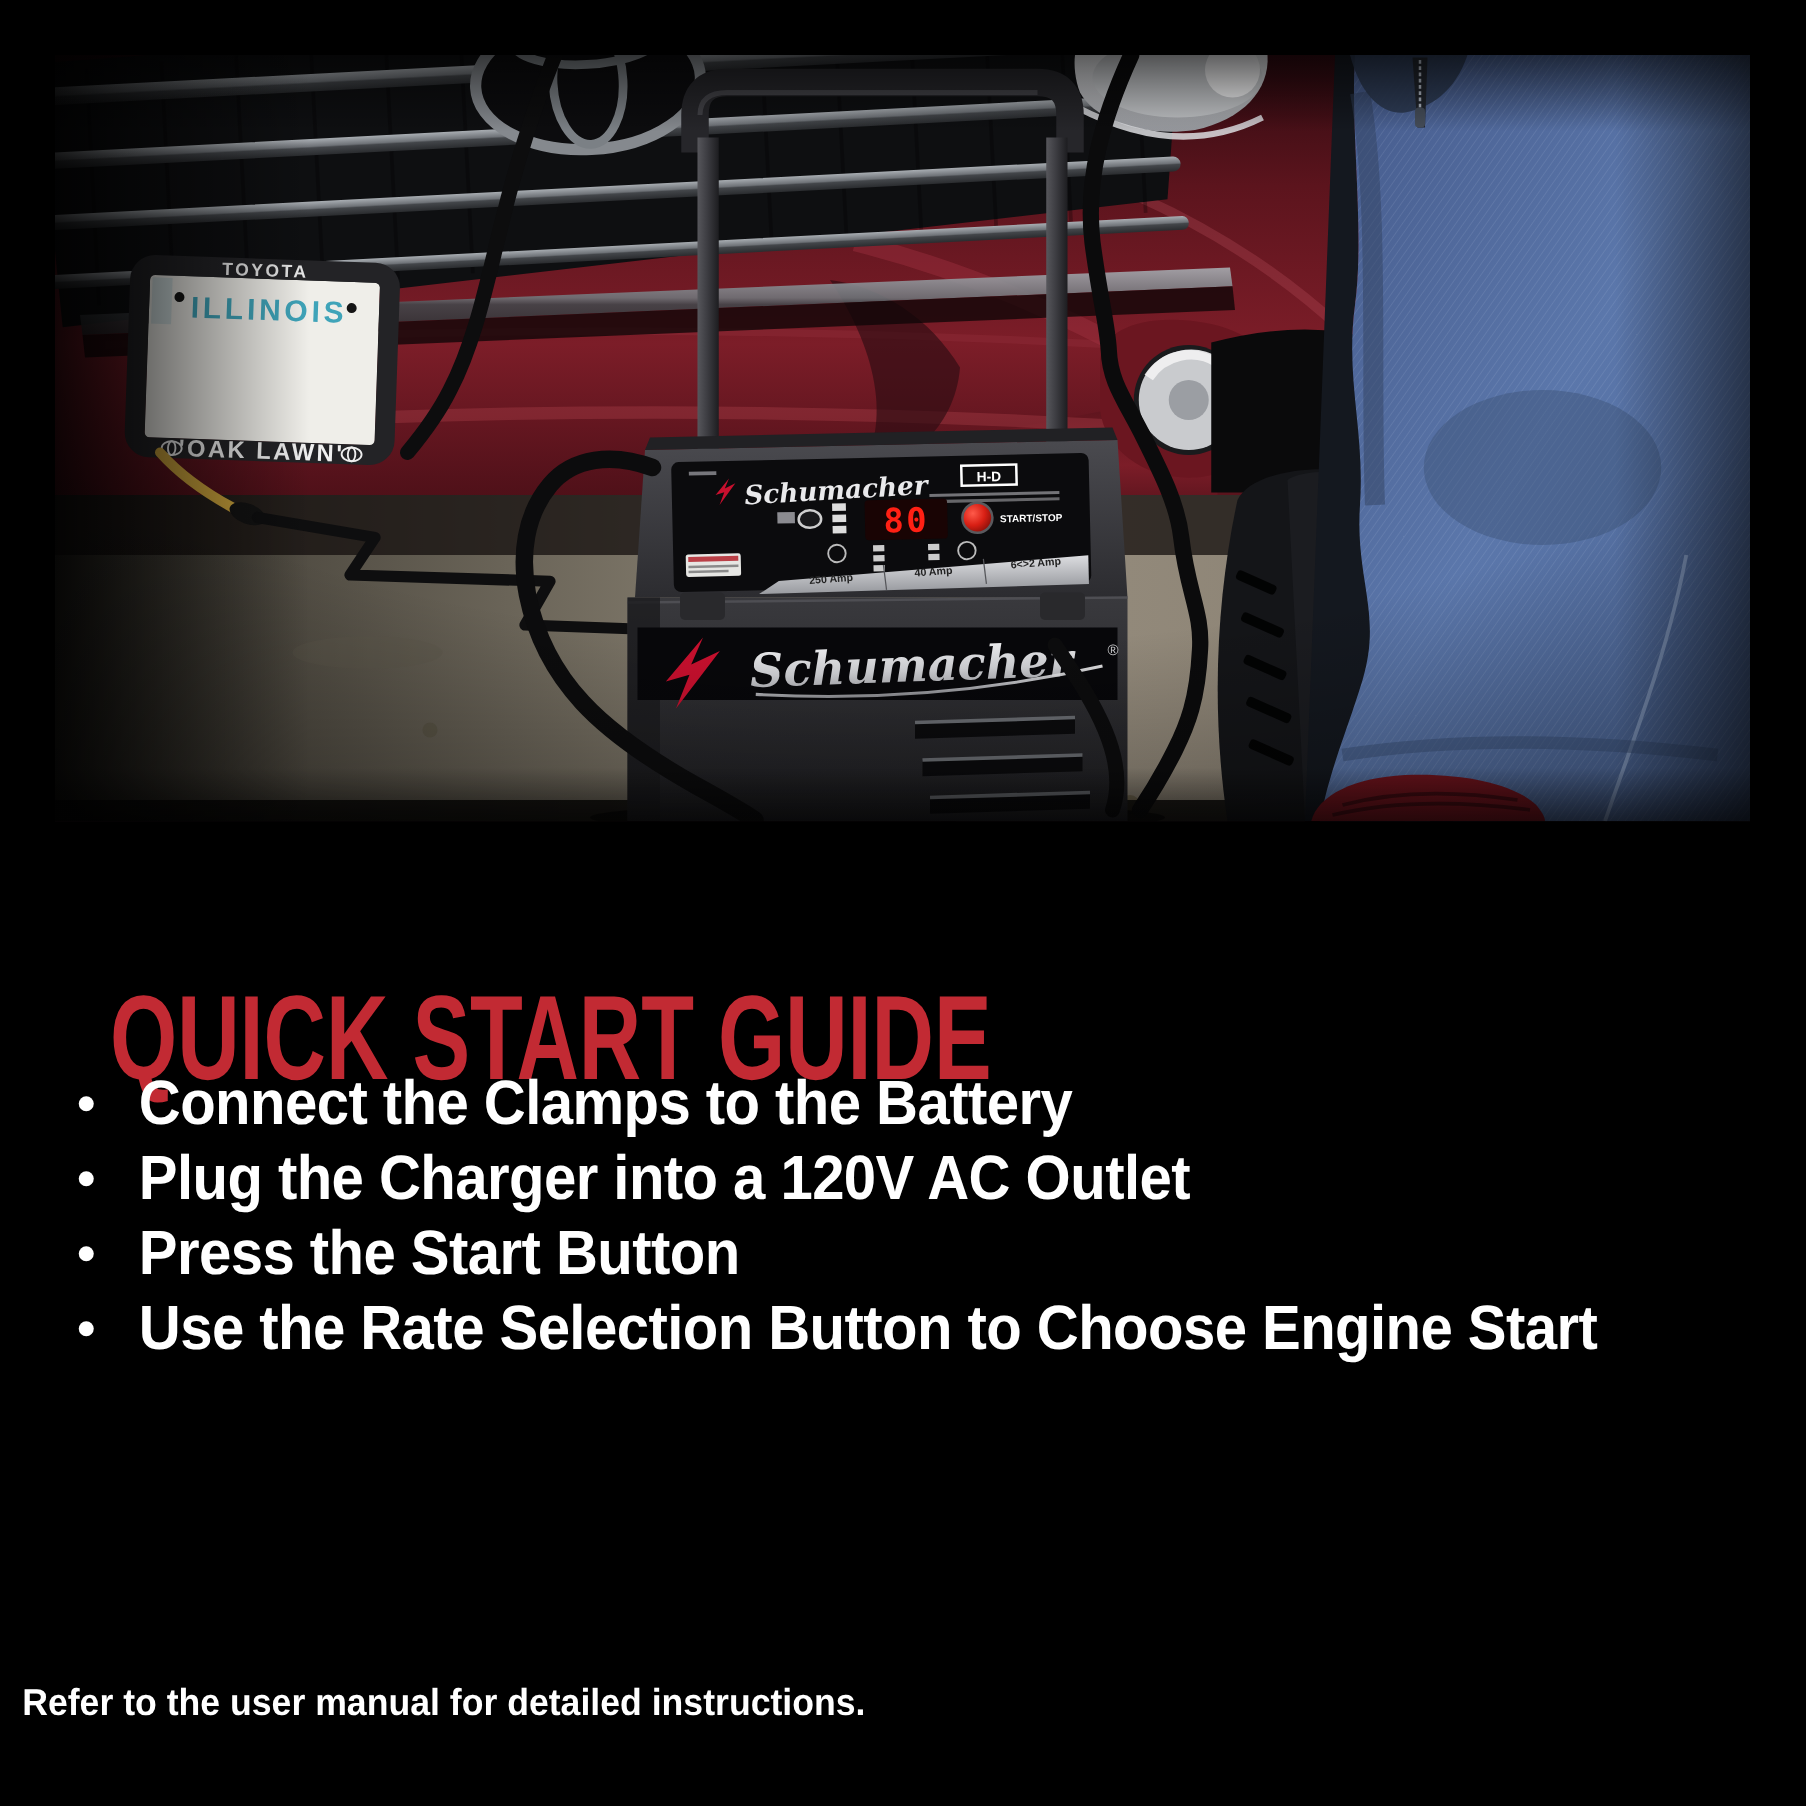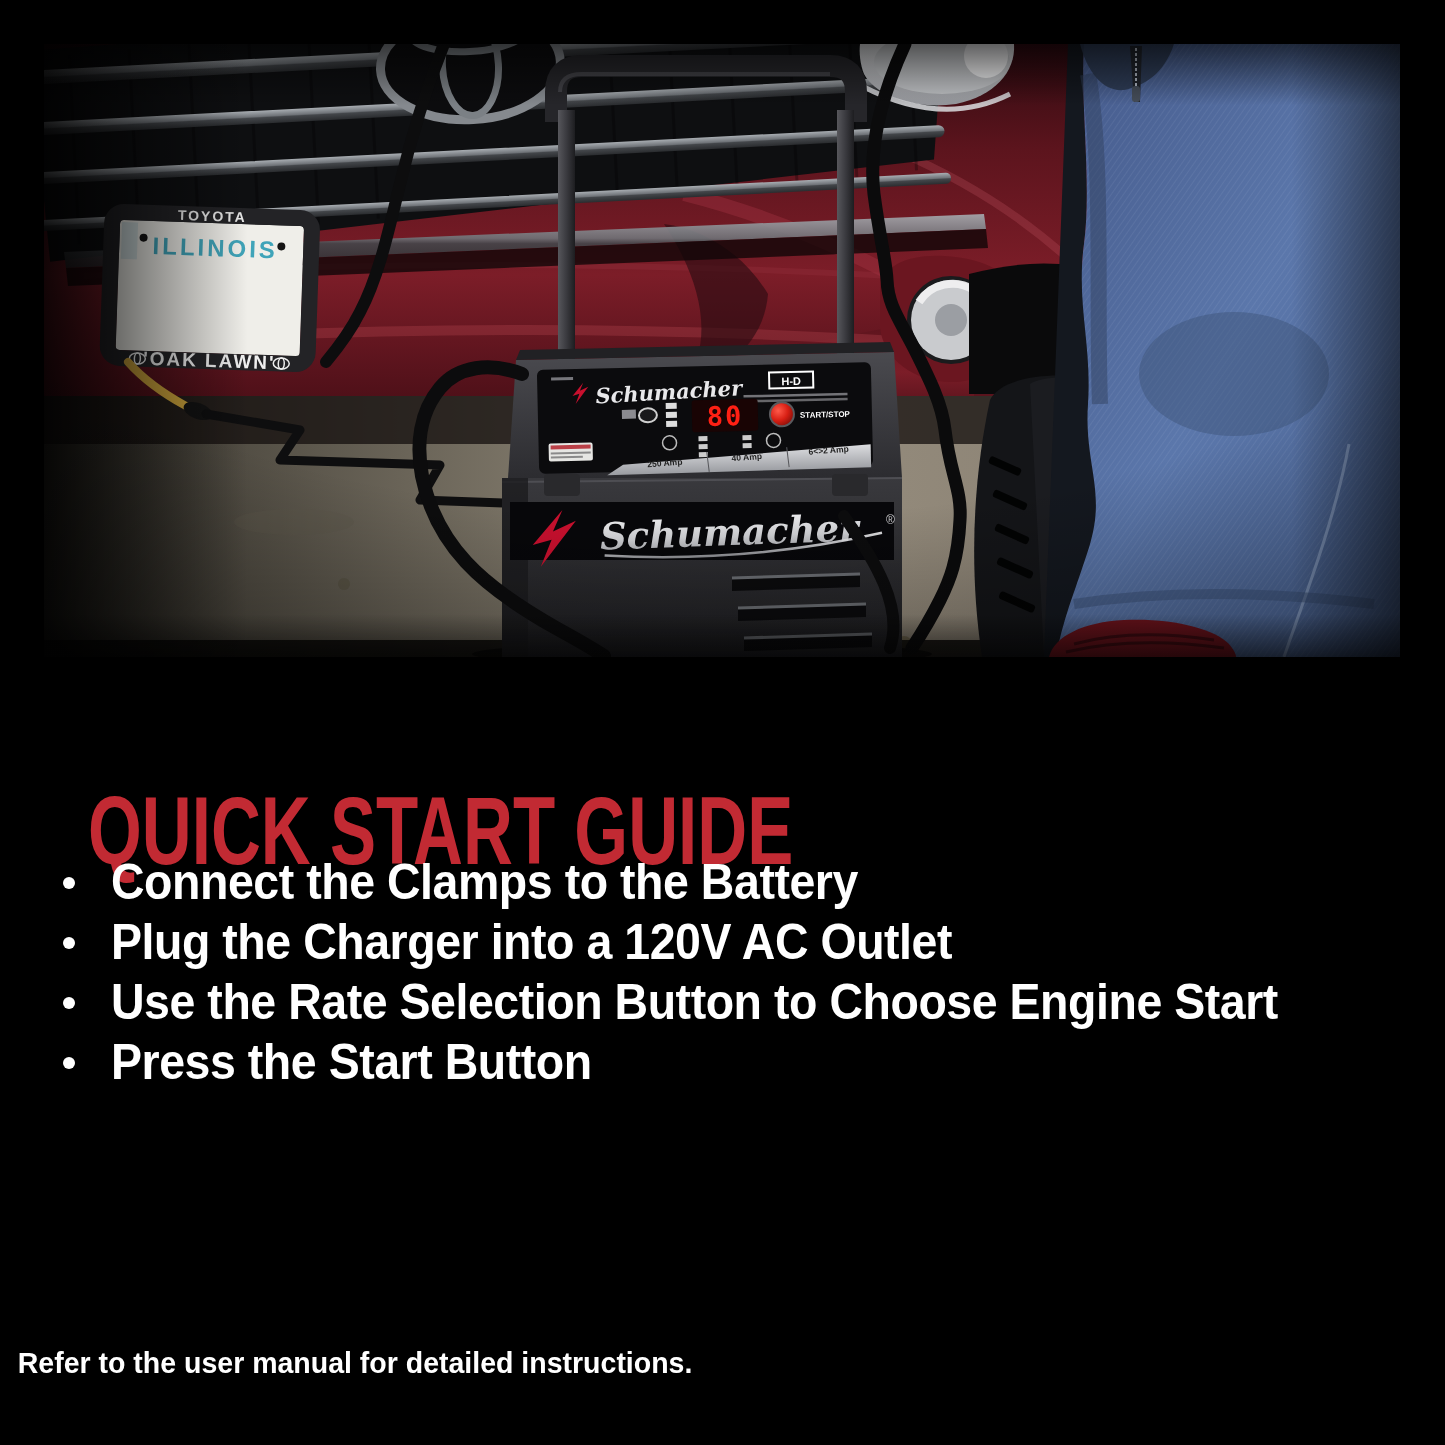--- a/index.html
+++ b/index.html
@@ -331,25 +331,25 @@
     <li>
       <span class="dot"></span>
       <span class="btext">Connect the Clamps to the Battery</span>
     </li>
     <li>
       <span class="dot"></span>
       <span class="btext">Plug the Charger into a 120V AC Outlet</span>
     </li>
     <li>
       <span class="dot"></span>
-      <span class="btext">Use the Rate Selection Button to Choose Engine Start</span>
+      <span class="btext">Press the Start Button</span>
     </li>
     <li>
       <span class="dot"></span>
-      <span class="btext">Press the Start Button</span>
+      <span class="btext">Use the Rate Selection Button to Choose Engine Start</span>
     </li>
   </ul>
 
   <div class="footer">
     <span>Refer to the user manual for detailed instructions.</span>
   </div>
 
 </div>
 
 </body></html>

